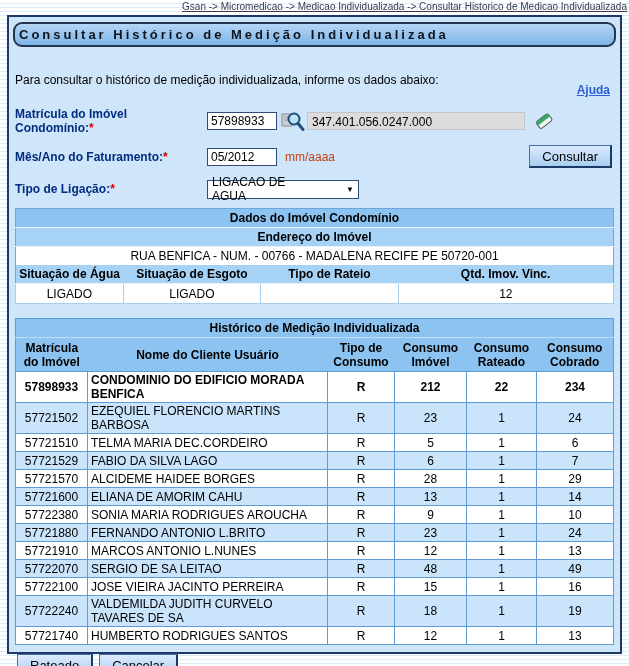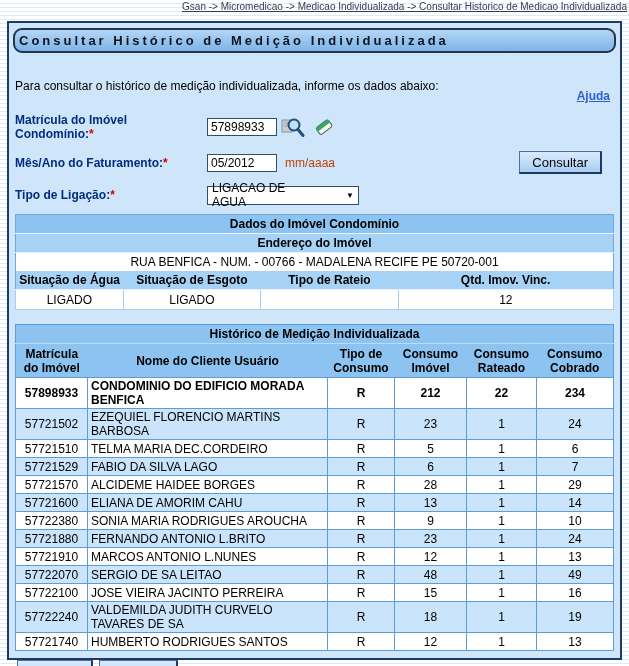--- a/index.html
+++ b/index.html
@@ -4,21 +4,21 @@
 <style>
   * { box-sizing: border-box; }
   html,body { margin:0; padding:0; }
   body {
     width: 629px; height: 666px;
     font-family: "Liberation Sans", sans-serif;
     background: repeating-linear-gradient(to bottom, #ffffff 0px, #ffffff 3px, #dcebfa 3px, #dcebfa 4px);
     overflow: hidden;
   }
   .breadcrumb {
-    height: 21px; font-size: 10px; text-align: right;
+    height: 15px; font-size: 10px; text-align: right;
     color: #3a3a52; text-decoration: underline; padding: 1px 2px 0 0;
     white-space: nowrap;
   }
   .panel {
     margin: 0 7px; height: 639px;
     border: 2px solid #1c3a66;
     background: #cfe5fa;
     position: relative;
   }
   .title-bar {
@@ -53,21 +53,21 @@
     font-size: 12px; color: #000; display: flex; align-items: center;
     justify-content: space-between; padding: 0 4px; cursor: pointer; gap: 31px;
   }
   .selectbox .arrow { font-size: 8px; color: #000; }
   .gsan-btn {
     font-family: "Liberation Sans", sans-serif; font-size: 13px; color: #000;
     background: linear-gradient(#dcebfc, #a9cdf2);
     border: 1px solid #4a6fa5; border-right: 2px solid #1b3a66; border-bottom: 2px solid #1b3a66;
     padding: 2px 12px; height: 23px; cursor: pointer;
   }
-  .consultar { margin-left: auto; margin-right: 10px; }
+  .consultar { margin-left: auto; margin-right: 0; }
   table { border-collapse: collapse; font-size: 12px; color: #000; }
   .dados-table {
     width: calc(100% - 12px); margin: 8px 6px 0 6px;
     border: 1px solid #6ca6da; background: #fff;
   }
   .dados-table th, .dados-table td { padding: 2px 3px; text-align: center; }
   .hdr-blue  { background: #8cc3f0; font-weight: bold; border-bottom: 1px solid #e8f3fd; }
   .hdr-blue2 { background: #a6d2f6; font-weight: bold; border-bottom: 1px solid #e8f3fd; }
   .dados-table .val td { background: #fff; border: 1px solid #a9cfee; height: 20px; }
   .hist-table {
@@ -105,20 +105,21 @@
     <input class="txt" value="57898933" style="">
     <span class="icon-btn">
       <svg width="24" height="21" viewBox="0 0 24 21">
         <rect x="1" y="3" width="10" height="12" fill="#c9cdd5" stroke="#8a8f98" stroke-width="1"></rect>
         <line x1="3" y1="6" x2="9" y2="6" stroke="#9aa0aa" stroke-width="1"></line>
         <line x1="3" y1="9" x2="9" y2="9" stroke="#9aa0aa" stroke-width="1"></line>
         <circle cx="13" cy="8" r="5.5" fill="#bfe0f7" stroke="#1f4f7a" stroke-width="2"></circle>
         <line x1="17" y1="12.5" x2="22" y2="18.5" stroke="#1f4f7a" stroke-width="3" stroke-linecap="round"></line>
       </svg>
     </span>
+    <div class="inscricao">347.401.056.0247.000</div>
     <span class="icon-btn" style="margin-left:9px">
       <svg width="21" height="21" viewBox="0 0 21 21">
         <g transform="rotate(-38 10 10)">
           <rect x="2.5" y="6" width="15" height="8.5" rx="2" fill="#f4f7f4" stroke="#4b5b53" stroke-width="1"></rect>
           <path d="M2.5 10 h15 v-2 a2 2 0 0 0 -2 -2 h-11 a2 2 0 0 0 -2 2 z" fill="#3aa66a"></path>
         </g>
       </svg>
     </span>
   </div>
 

